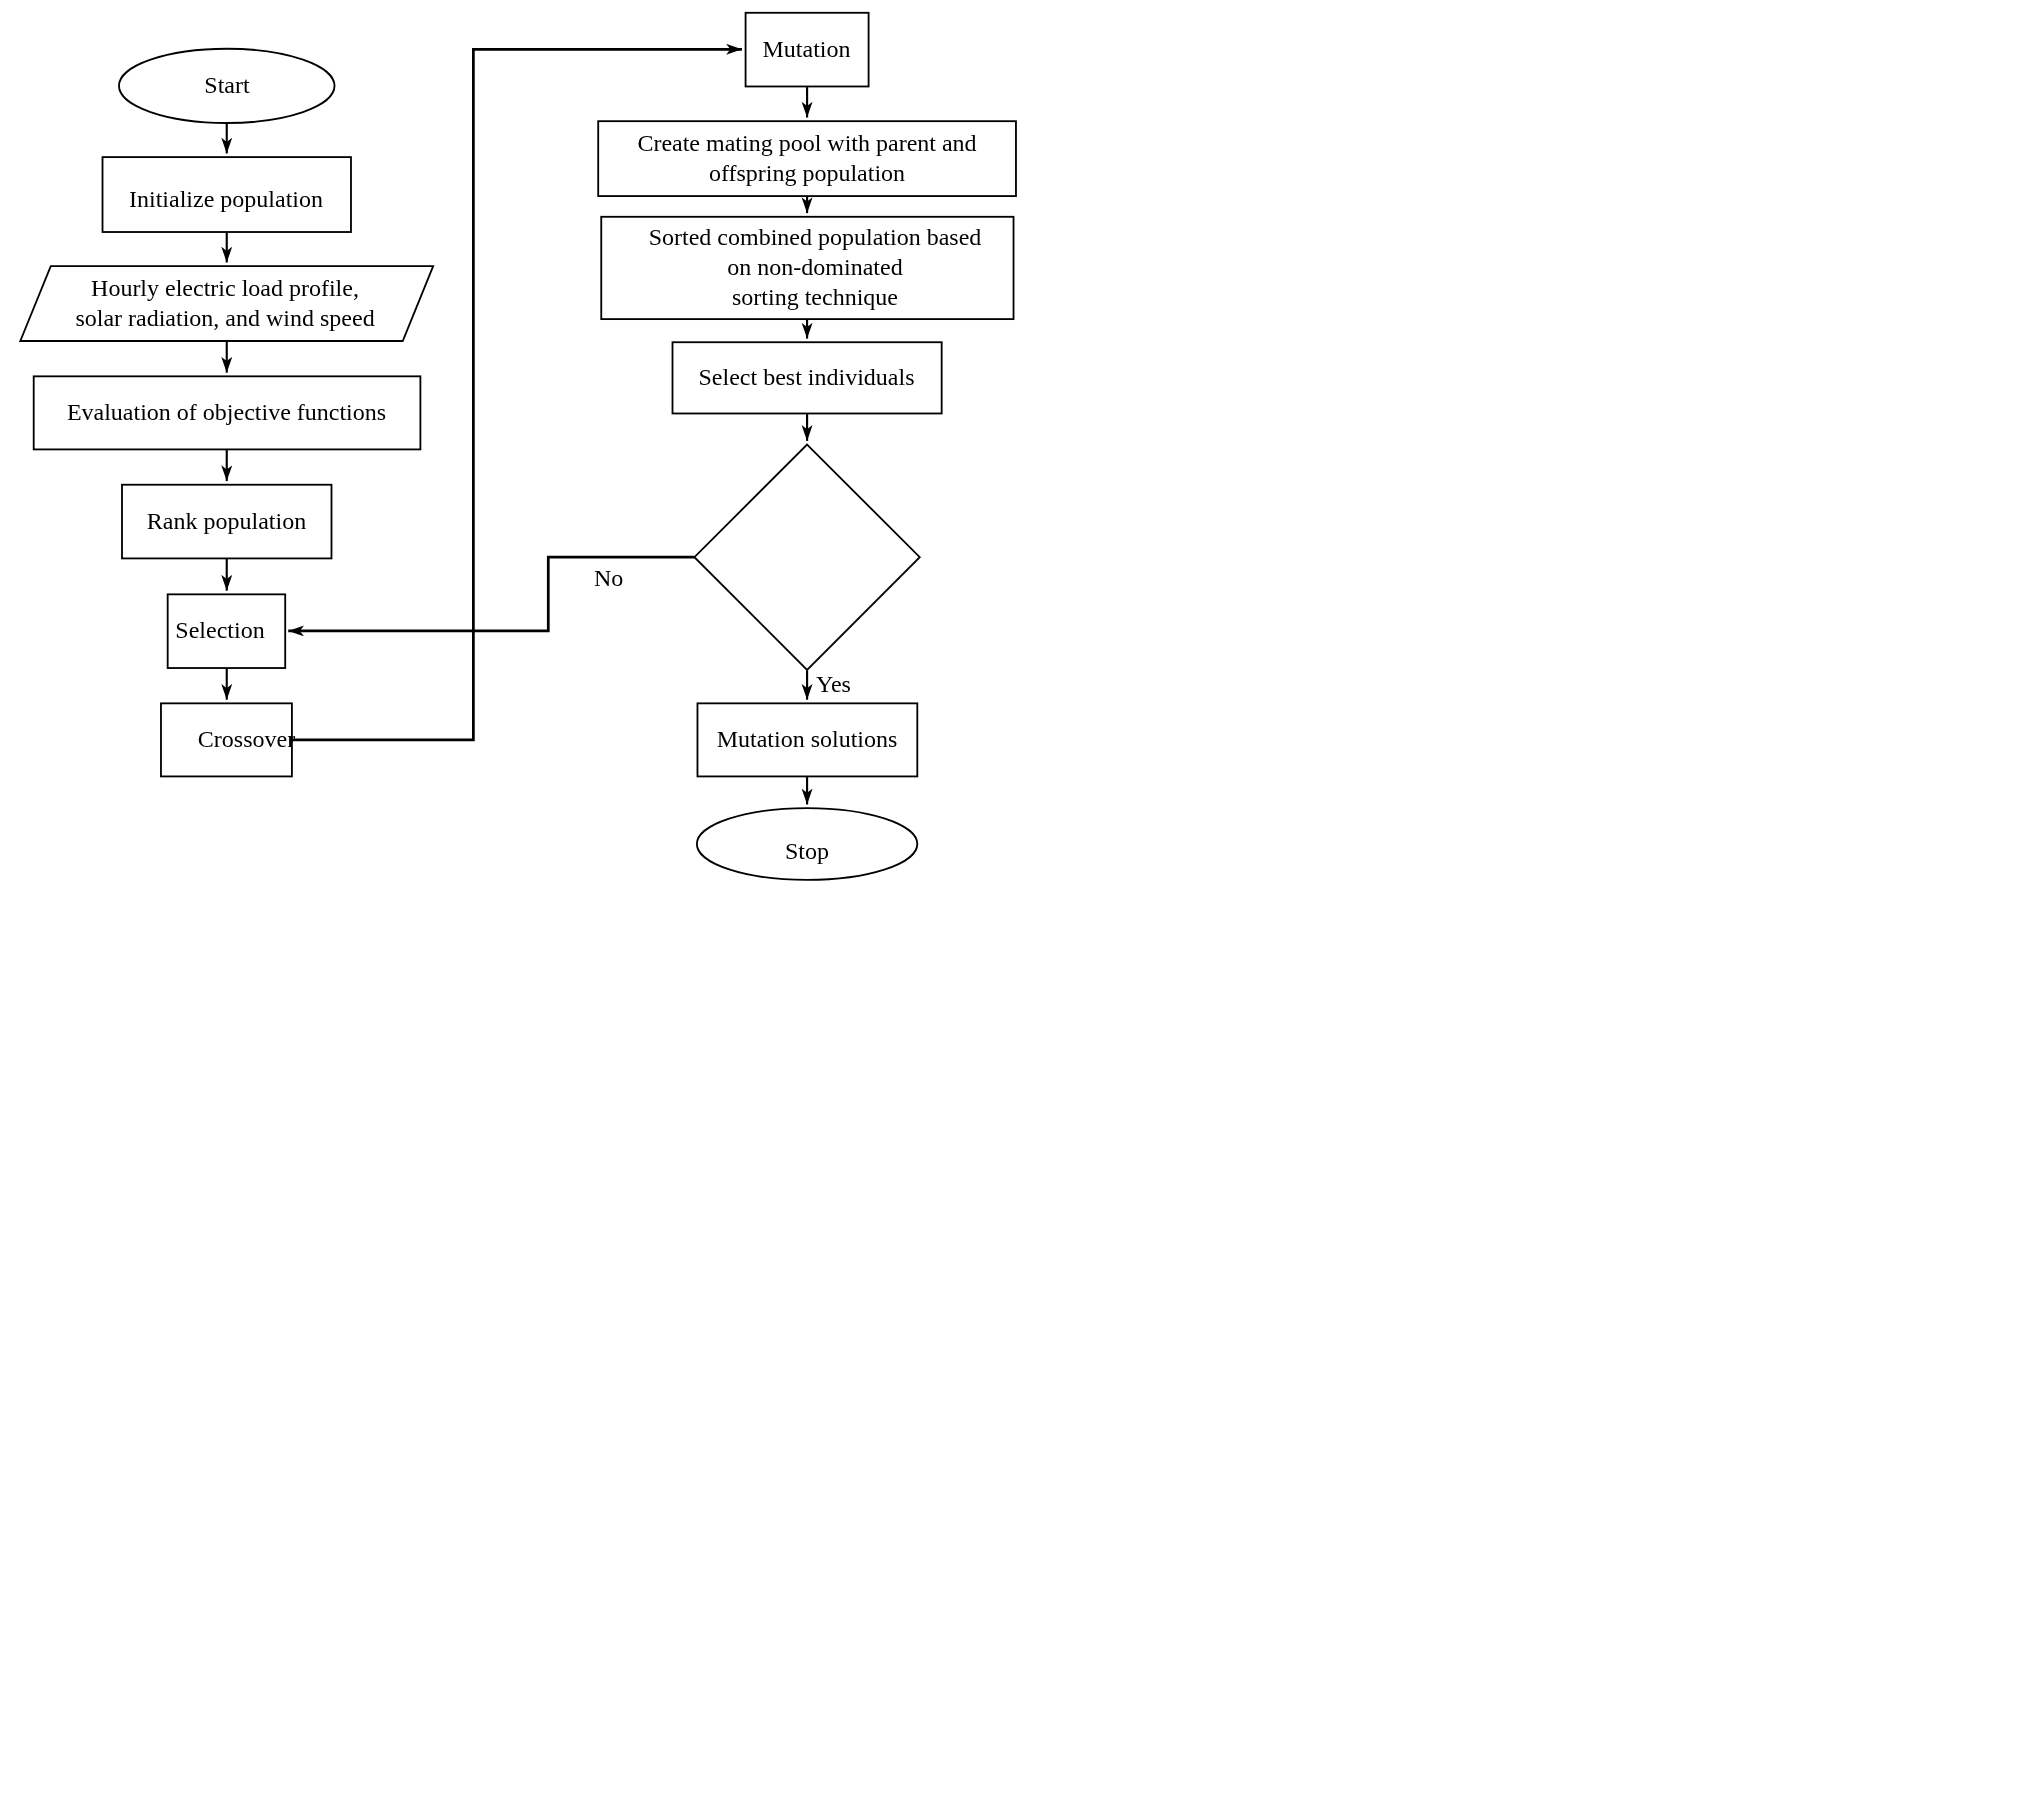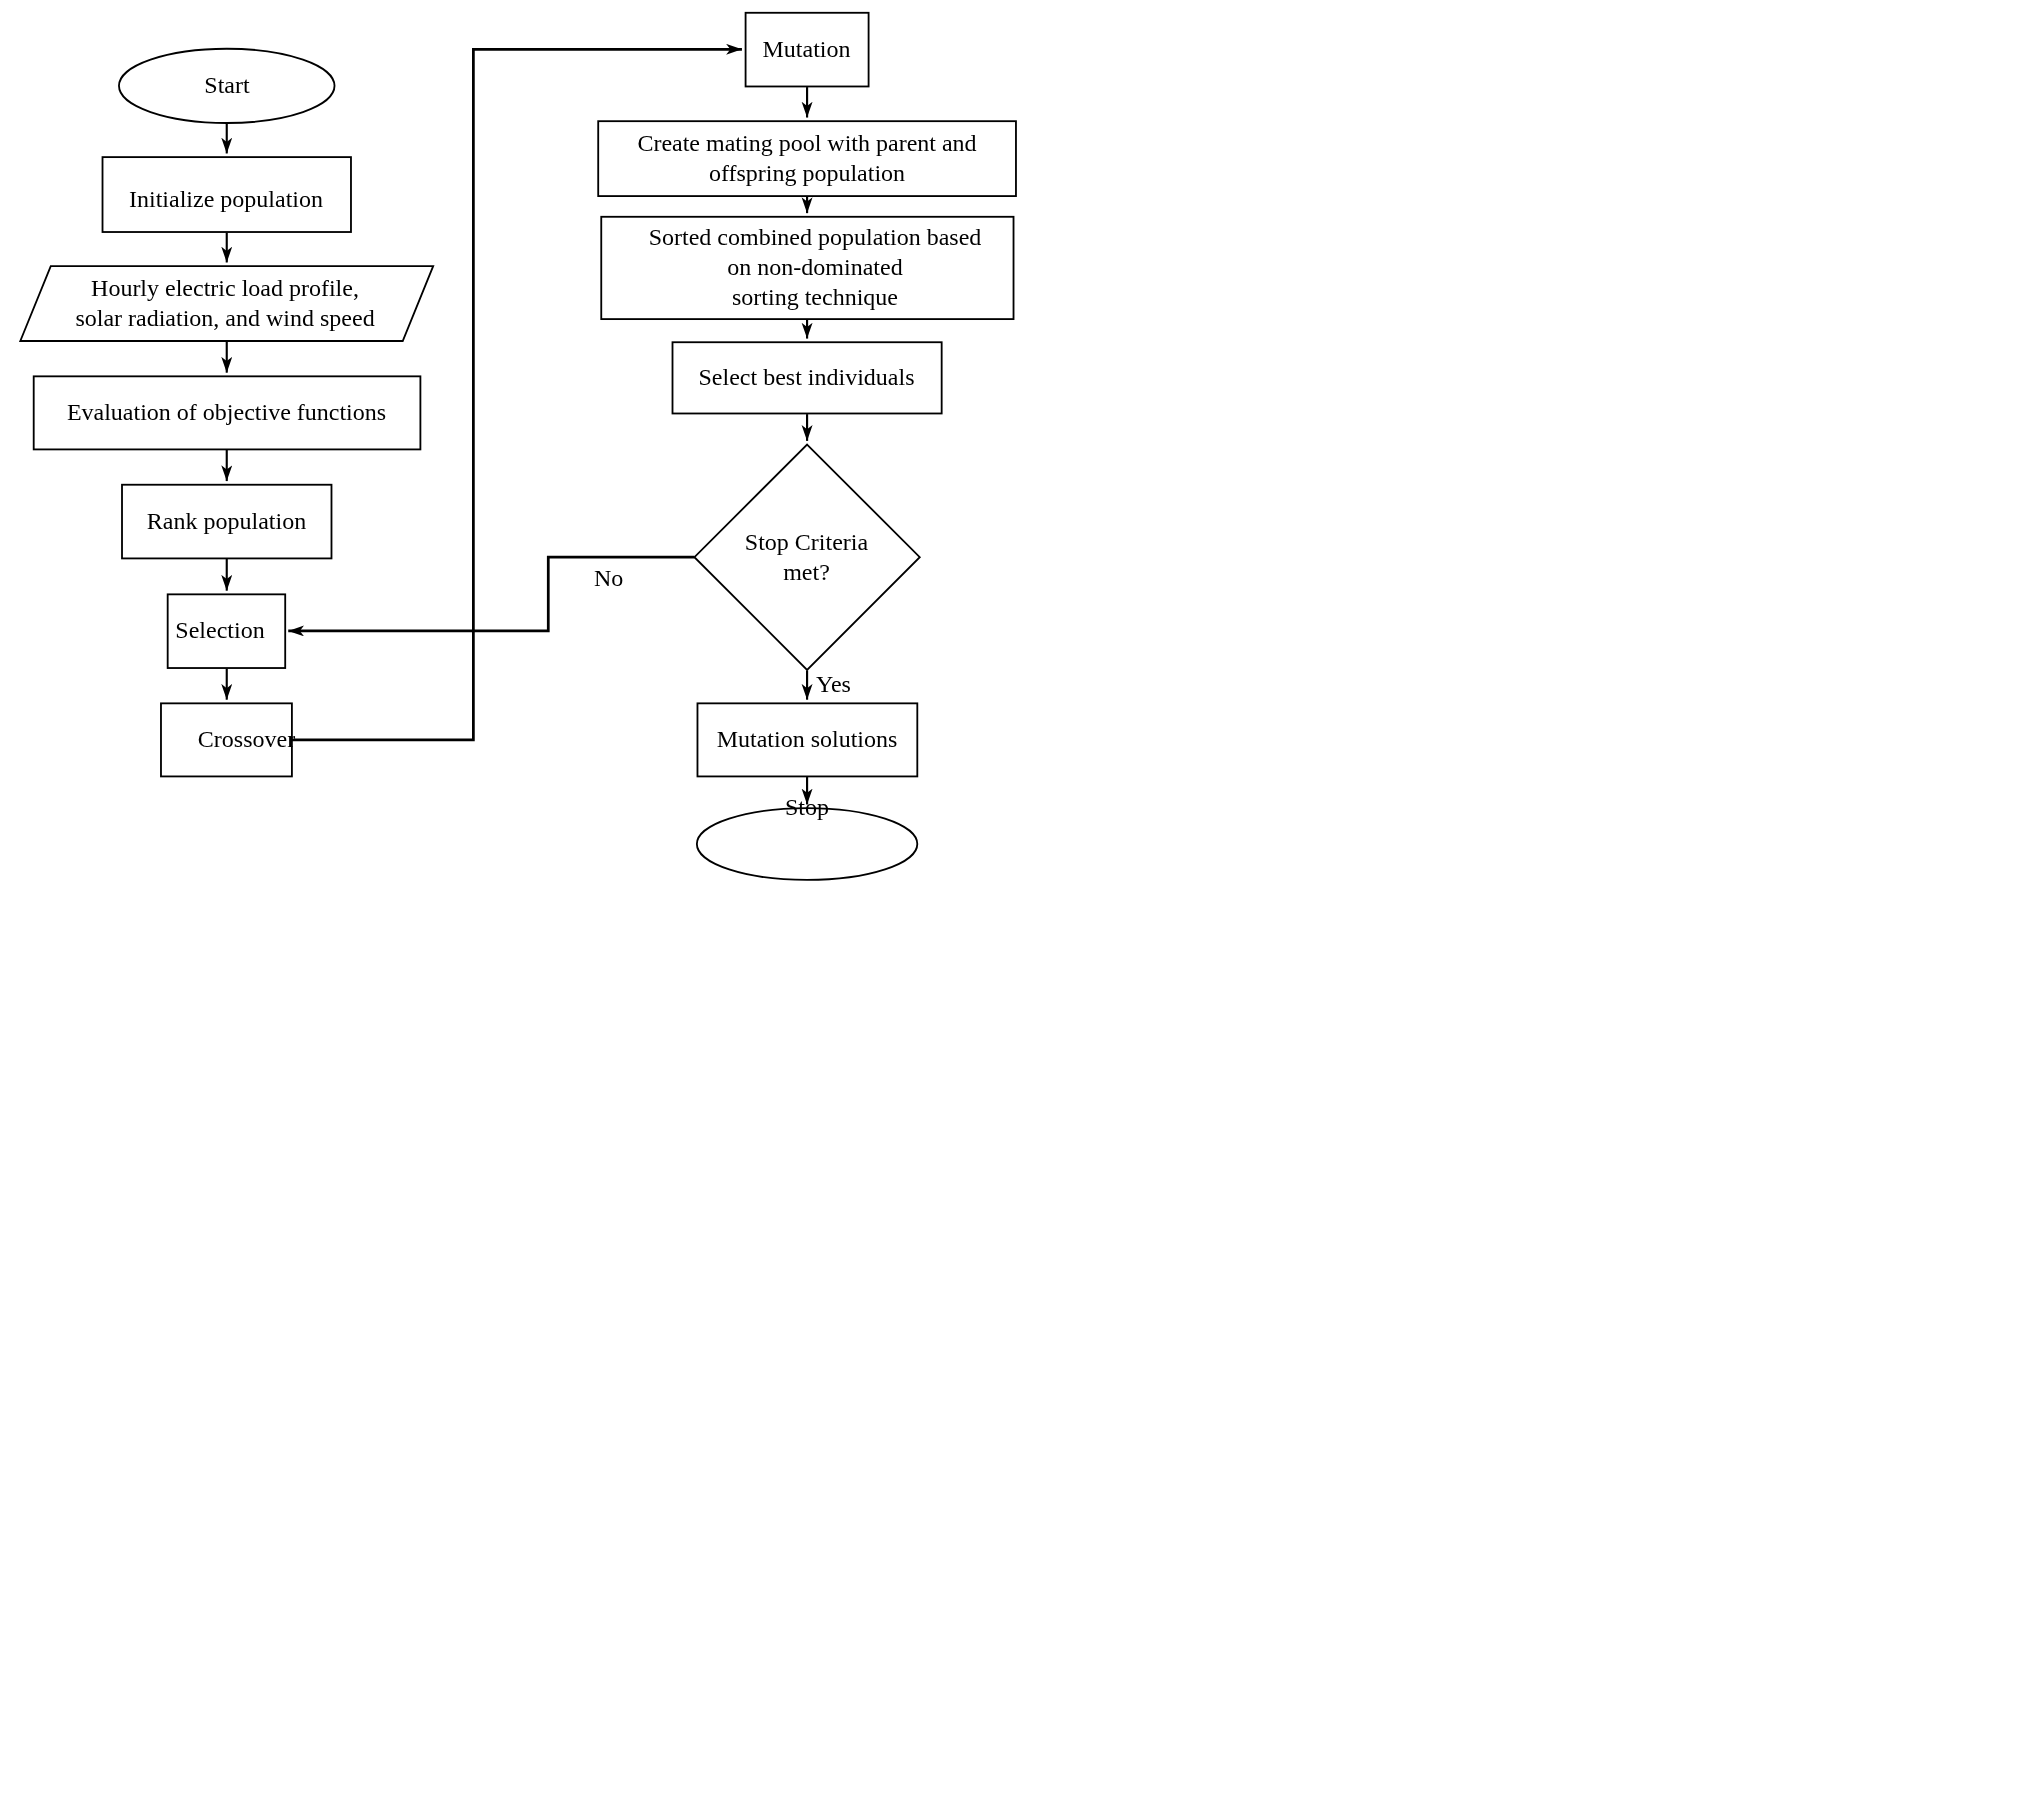--- a/index.html
+++ b/index.html
@@ -139,30 +139,26 @@
   <div class="node-label" style="left:601px; top:217px; width:412px; height:102px;margin-left:8px;">
     <span>Sorted combined population based</span>
     <span>on non-dominated</span>
     <span>sorting technique</span>
   </div>
 
   <div class="node-label" style="left:672px; top:342px; width:269px; height:71px;">
     <span>Select best individuals</span>
   </div>
 
-  <div class="node-label" style="left:694px; top:509px; width:225px; height:97px;">
-    <span>Stop Criteria</span>
-    <span>met?</span>
-  </div>
 
   <div class="node-label" style="left:697px; top:703px; width:220px; height:73px;">
     <span>Mutation solutions</span>
   </div>
 
-  <div class="node-label" style="left:697px; top:772px; width:220px; height:72px;">
+  <div class="node-label" style="left:697px; top:816px; width:220px; height:72px;">
     <span>Stop</span>
   </div>
 
   <div class="edge-label" style="left:594px; top:566px;text-align:center;">No</div>
 
   <div class="edge-label" style="left:816px; top:672px;">Yes</div>
 
 </div>
 
 

